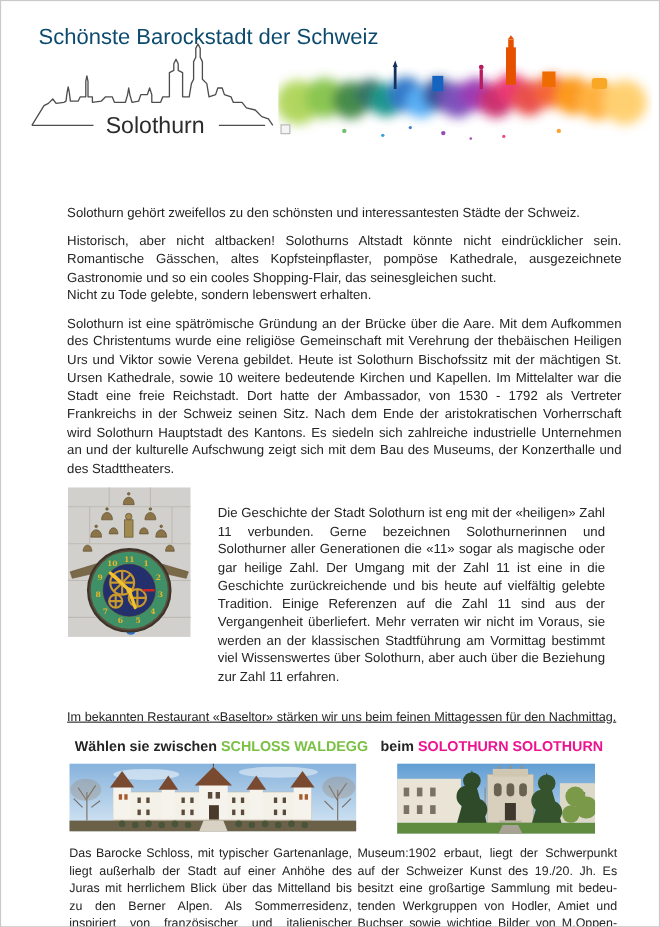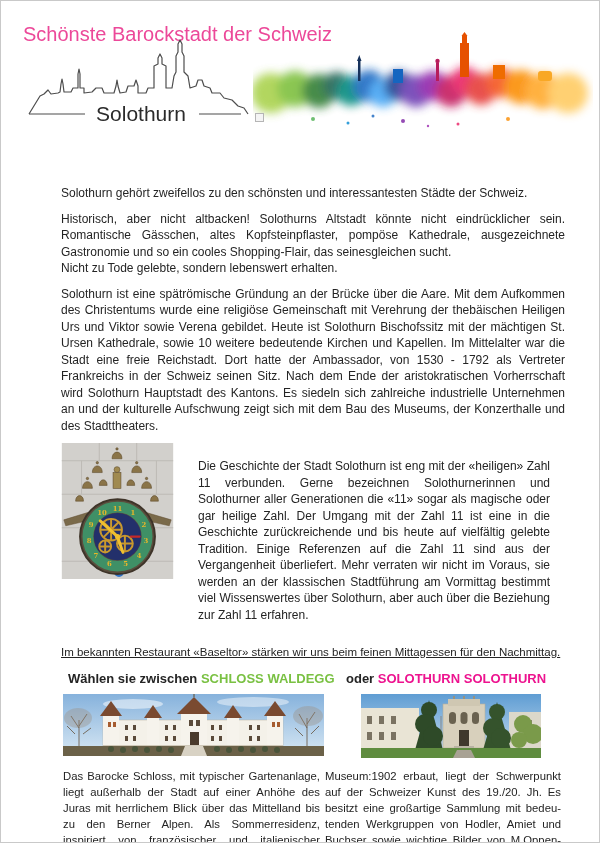--- a/index.html
+++ b/index.html
@@ -2,21 +2,21 @@
 <html><head>
 <meta charset="utf-8">
 <style>
   html,body{margin:0;padding:0;background:#fff;}
   .page{
     position:relative;width:598px;height:841px;
     border:1px solid #c9c9c9;background:#ffffff;overflow:hidden;
     font-family:"Liberation Sans", sans-serif;color:#242424;
   }
   
-  .tagline{position:absolute;left:22px;top:22px;font-size:20px;color:#ec4899;white-space:nowrap;}
+  .tagline{position:absolute;left:34px;top:22px;font-size:20px;color:#0c4a6e;white-space:nowrap;}
   .logo{position:absolute;left:26px;top:34px;}
   .logo svg text{font-family:"Liberation Sans",sans-serif;font-size:21px;fill:#2b2b2b;}
   .watercolor{position:absolute;left:252px;top:30px;}
   .artifact{position:absolute;left:254px;top:112px;width:7px;height:7px;border:1px solid #b5b5b5;background:#f4f4f4;}
   .title{position:absolute;left:183px;top:132px;font-size:32px;color:#141414;white-space:nowrap;letter-spacing:.2px;}
   
   .content{position:absolute;left:60px;top:184px;width:504px;}
   .para{font-size:12px;line-height:16.5px;text-align:justify;margin:0 0 9px 0;}
   .para.first{text-align:left;margin-bottom:9px;}
   .line{text-align:left;}
@@ -211,21 +211,21 @@
       <p class="para">Die Geschichte der Stadt Solothurn ist eng mit der «heiligen» Zahl 11 verbunden. Gerne bezeichnen Solothurnerinnen und Solothurner aller Generationen die «11» sogar als magische oder gar heilige Zahl. Der Umgang mit der Zahl 11 ist eine in die Geschichte zurückreichende und bis heute auf vielfältig gelebte Tradition. Einige Referenzen auf die Zahl 11 sind aus der Vergangenheit überliefert. Mehr verraten wir nicht im Voraus, sie werden an der klassischen Stadtführung am Vormittag bestimmt viel Wissenswertes über Solothurn, aber auch über die Beziehung zur Zahl 11 erfahren.</p>
     </div>
 
     <div class="lunch">Im bekannten Restaurant «Baseltor» stärken wir uns beim feinen Mittagessen für den Nachmittag.</div>
 
     <div class="choice-header">
       <span class="choice-left">
         <span>Wählen sie zwischen </span><span style="color: rgb(122, 193, 67);">SCHLOSS WALDEGG</span>
       </span>
       <span class="choice-right">
-        <span>oder </span><span style="color: rgb(237, 19, 143);">SOLOTHURN SOLOTHURN</span>
+        <span>beim </span><span style="color: rgb(237, 19, 143);">SOLOTHURN SOLOTHURN</span>
       </span>
     </div>
 
     <div class="images-row">
       <div class="castle-img">
         <svg width="261" height="62" viewBox="0 0 261 62">
           <defs>
             <linearGradient id="sky1" x1="0" y1="0" x2="0" y2="1">
               <stop offset="0" stop-color="#86b2dc"></stop>
                 <stop offset="1" stop-color="#d8e8f4"></stop>

